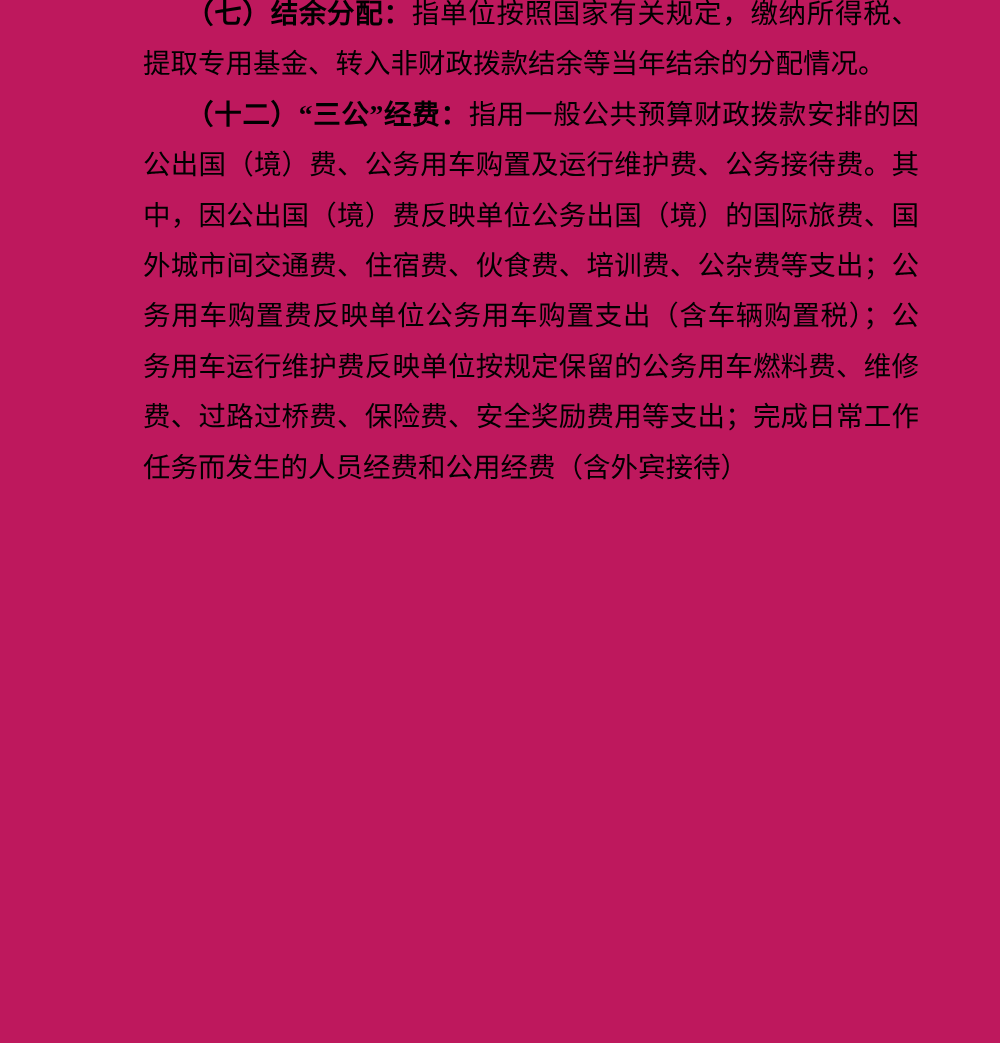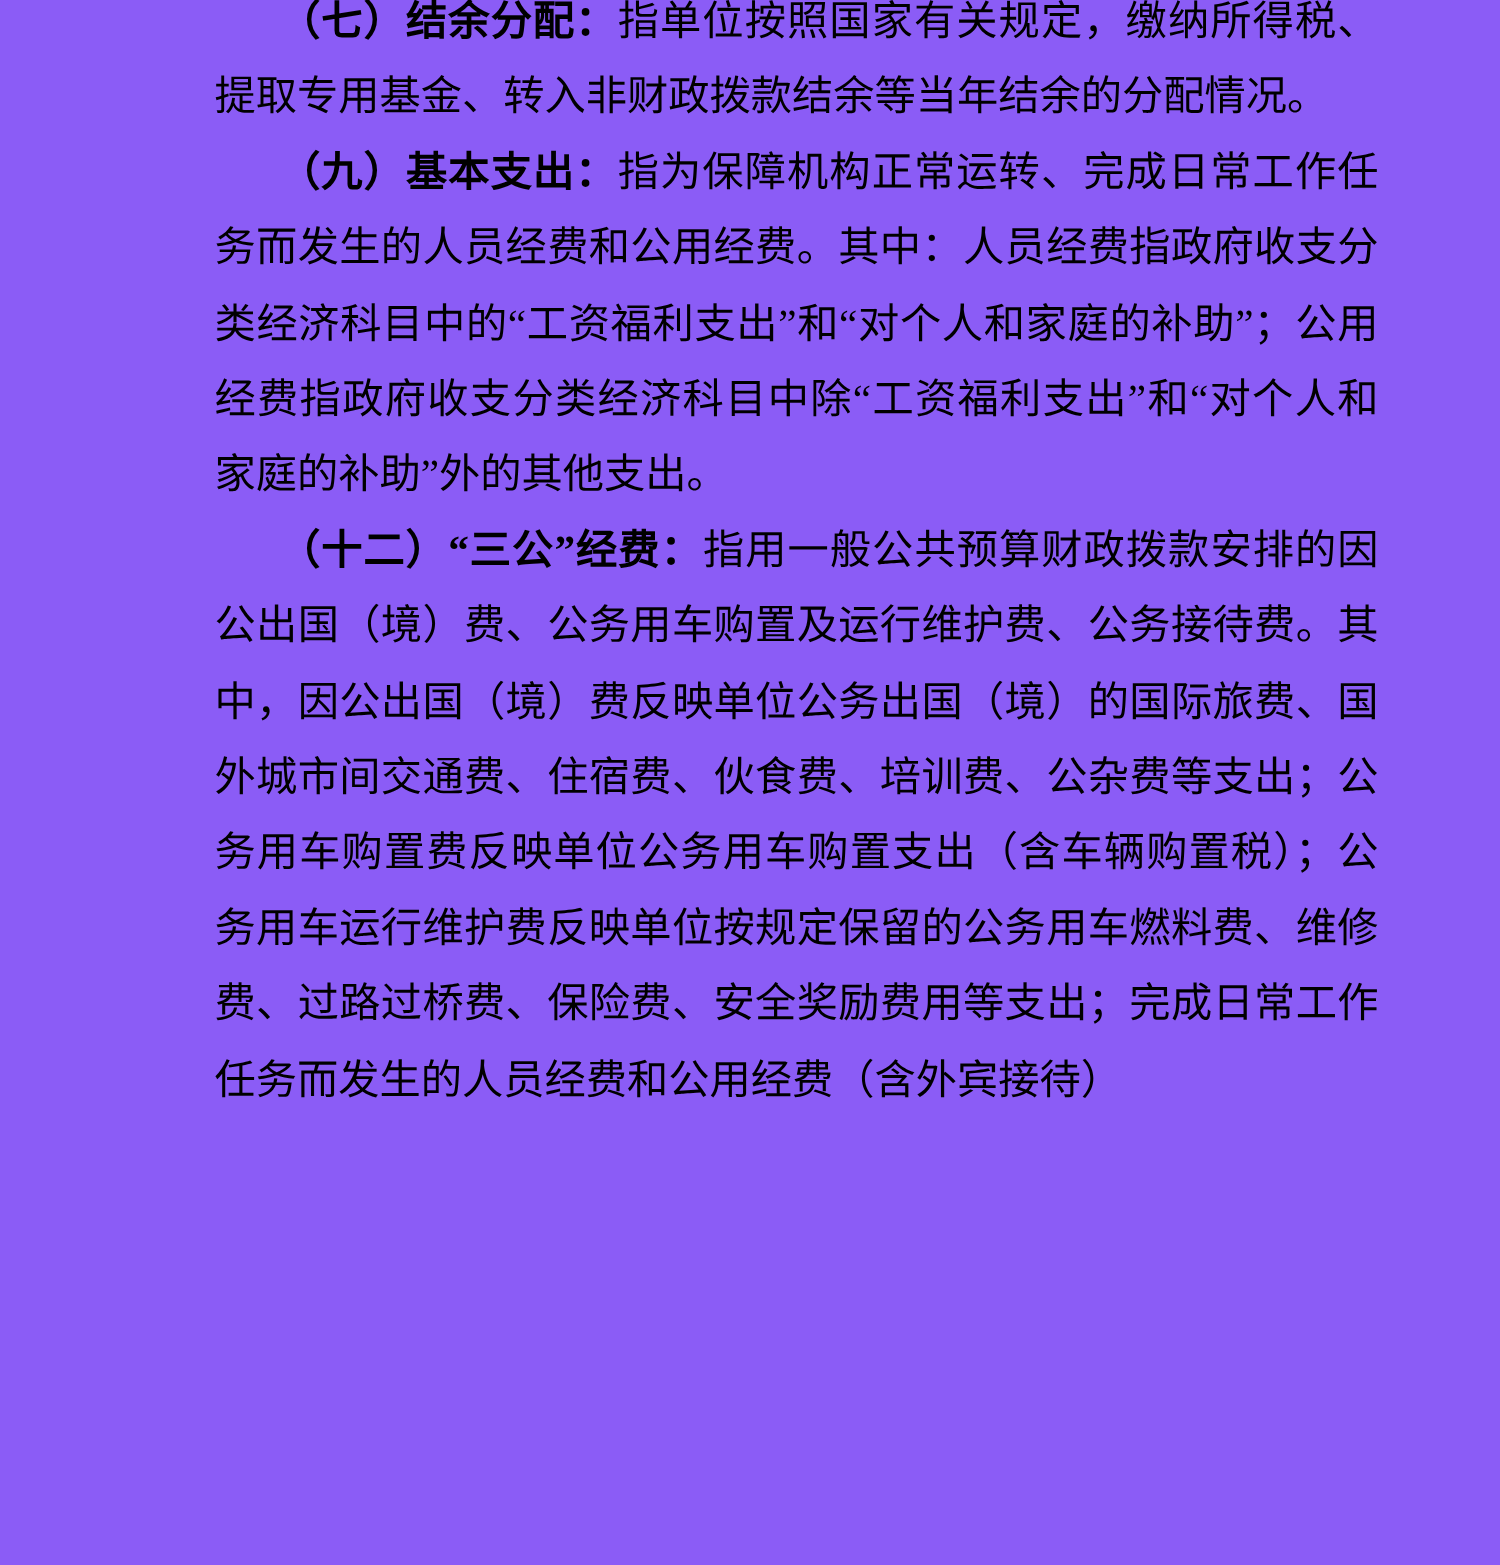--- a/index.html
+++ b/index.html
@@ -9,21 +9,21 @@
   body {
     width: 1000px;
     height: 1043px;
     overflow: hidden;
     background: #ffffff;
   }
   .page {
     position: relative;
     width: 1000px;
     height: 1043px;
-    background: #8b5cf6;
+    background: #be185d;
     color: #000000;
     overflow: hidden;
   }
   .text-block {
     position: absolute;
     left: 143px;
     top: -11px;
     width: 776px;
     font-family: "Liberation Serif", "DejaVu Serif", serif;
     font-size: 27.5px;
@@ -43,16 +43,15 @@
   .para-body {
     font-weight: normal;
   }
 </style>
 </head>
 <body>
 
 <div class="page">
   <div class="text-block" id="paragraph-container">
       <p><span class="para-lead">（七）结余分配：</span><span class="para-body">指单位按照国家有关规定，缴纳所得税、提取专用基金、转入非财政拨款结余等当年结余的分配情况。</span></p>
-      <p><span class="para-lead">（九）基本支出：</span><span class="para-body">指为保障机构正常运转、完成日常工作任务而发生的人员经费和公用经费。其中：人员经费指政府收支分类经济科目中的“工资福利支出”和“对个人和家庭的补助”；公用经费指政府收支分类经济科目中除“工资福利支出”和“对个人和家庭的补助”外的其他支出。</span></p>
       <p><span class="para-lead">（十二）“三公”经费：</span><span class="para-body">指用一般公共预算财政拨款安排的因公出国（境）费、公务用车购置及运行维护费、公务接待费。其中，因公出国（境）费反映单位公务出国（境）的国际旅费、国外城市间交通费、住宿费、伙食费、培训费、公杂费等支出；公务用车购置费反映单位公务用车购置支出（含车辆购置税）；公务用车运行维护费反映单位按规定保留的公务用车燃料费、维修费、过路过桥费、保险费、安全奖励费用等支出；完成日常工作任务而发生的人员经费和公用经费（含外宾接待）</span></p>
     </div>
 </div>
 
 </body></html>

